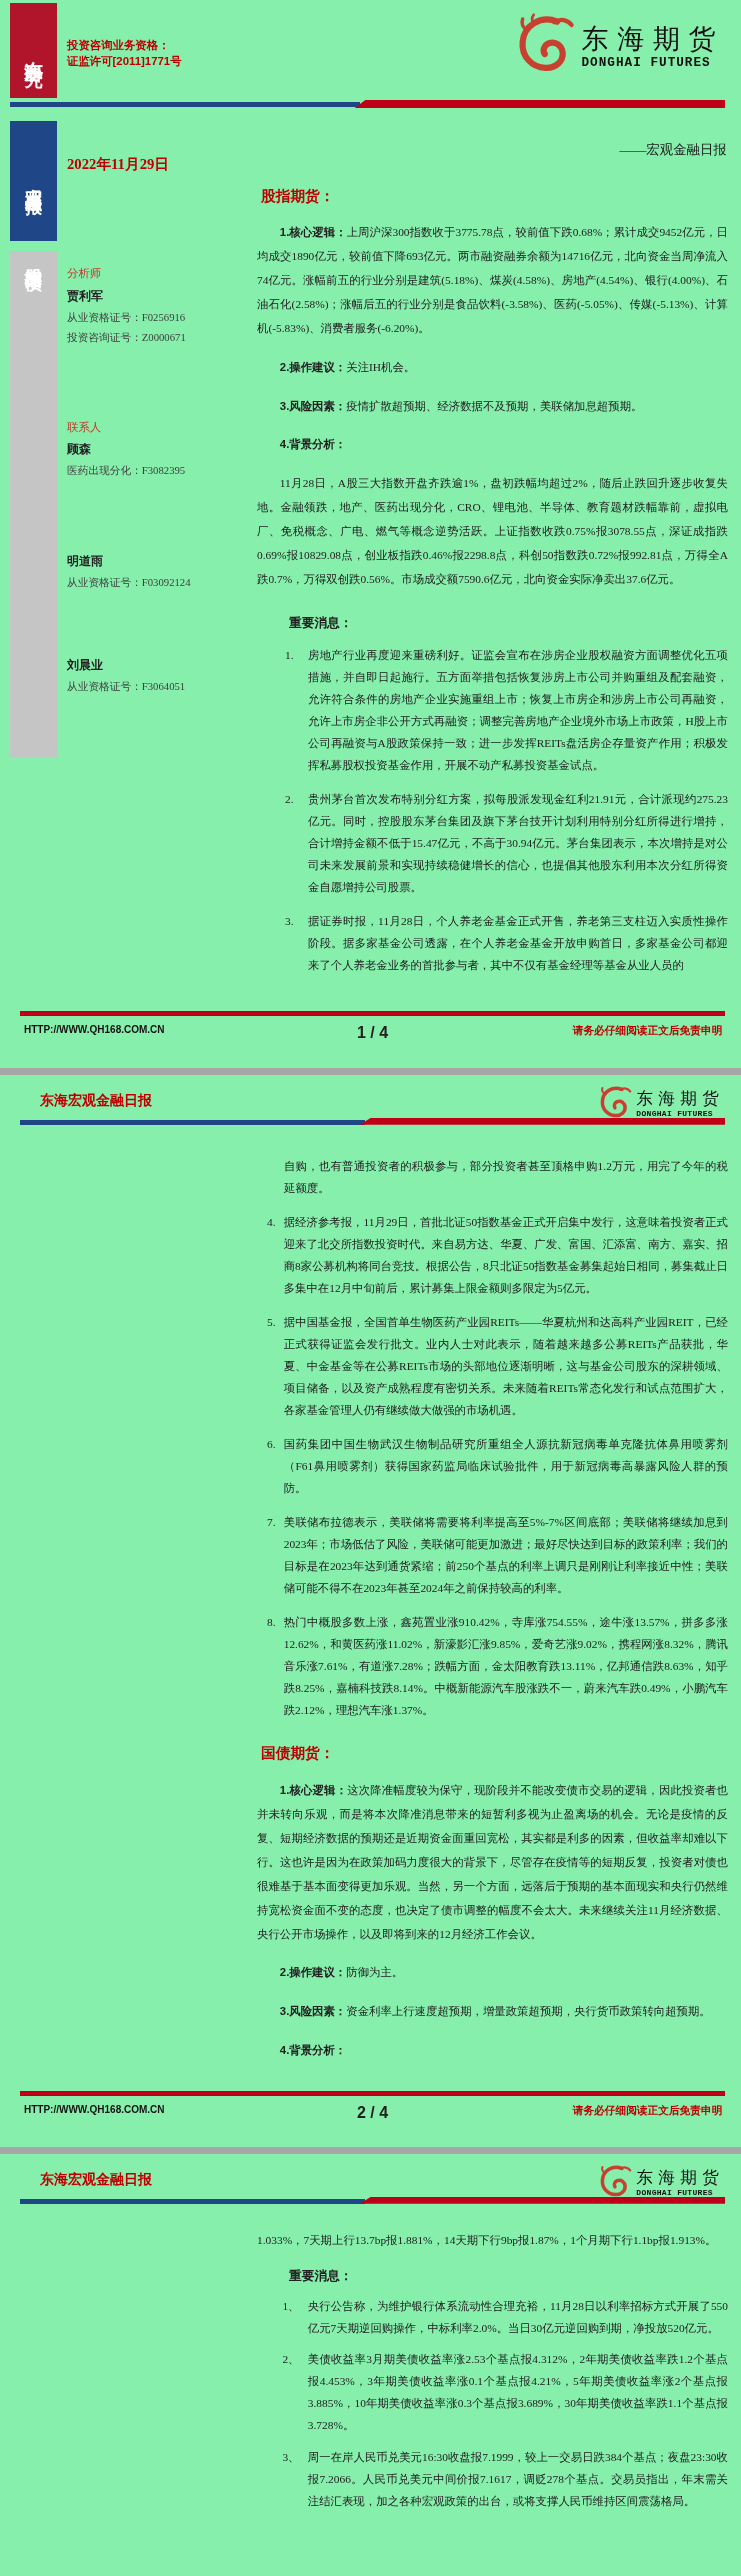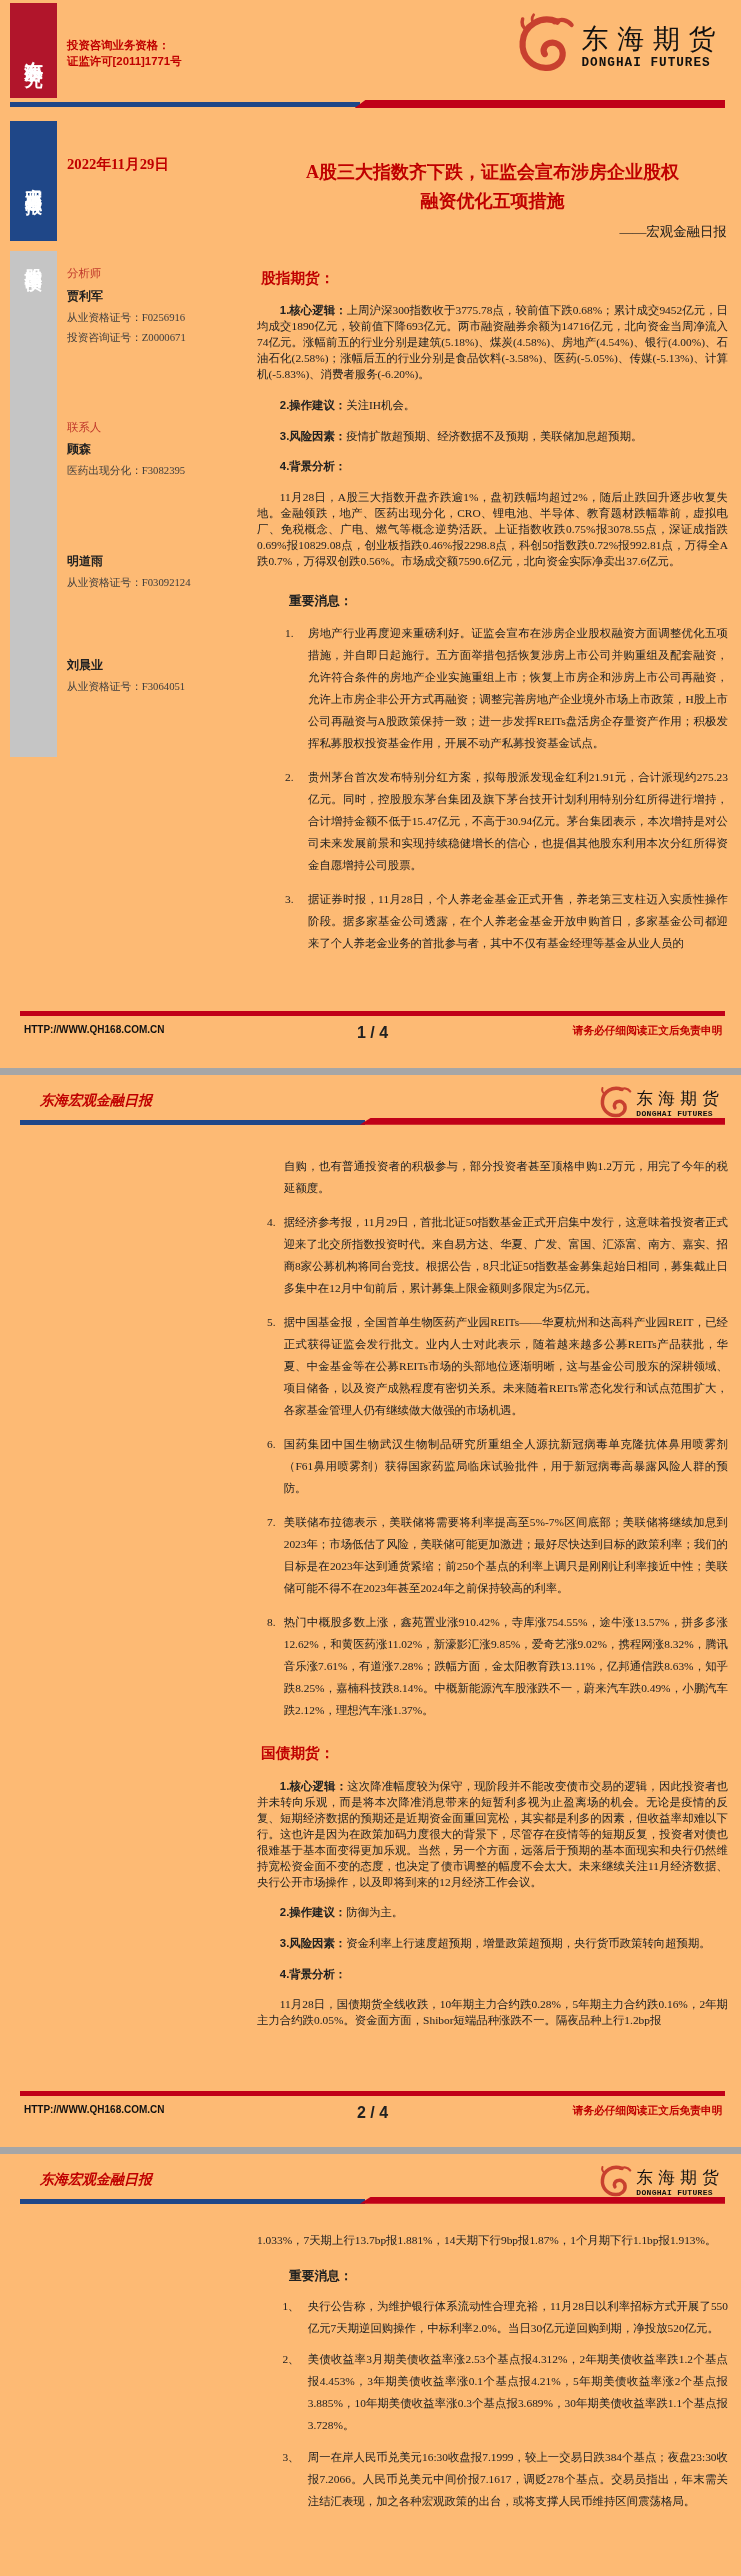--- a/index.html
+++ b/index.html
@@ -2,21 +2,21 @@
 <html style="font-size:10.7px"><head>
 <meta charset="utf-8">
 <style>
   * { margin:0; padding:0; box-sizing:border-box; }
   html,body { background:#ffffff; }
   body {
     width:741px; height:2576px; position:relative;
     font-family:"Liberation Serif","DejaVu Serif",serif;
     color:#212121;
   }
-  .page { position:absolute; left:0; width:741px; background:#fdba74; overflow:hidden; }
+  .page { position:absolute; left:0; width:741px; background:#86efac; overflow:hidden; }
   .page-divider { position:absolute; left:0; width:741px; height:6.7px; background:#a6a6a6; }
 
   
   .vbanner { position:absolute; display:flex; justify-content:center; color:#fff;
              font-family:"Liberation Sans","DejaVu Sans",sans-serif; font-weight:bold; }
   .vbanner span { writing-mode:vertical-rl; text-orientation:upright; }
   .banner-research { left:10px; top:3.3px; width:47px; height:95px; background:#b1152b;
                      font-size:18.7px; align-items:center; }
   .banner-research span { letter-spacing:2.7px; }
   .banner-report { left:10px; top:121px; width:47px; height:120px; background:#1f4788;
@@ -57,21 +57,21 @@
   .sidebar-info .cert { color:#3d3d3d; margin-top:6px; font-size:10.7px; }
 
   
   .main { position:absolute; overflow:hidden; }
   .main1 { left:257px; top:134px; width:471px; height:869px; }
   .report-title { text-align:center; color:#c00000; font-weight:bold; font-size:18px;
                   line-height:29px; margin-top:24px; }
   .report-subtitle { text-align:right; font-size:13.4px; margin-top:6.7px; padding-right:1.3px; color:#1a1a1a; }
   .section-heading { color:#c00000; font-weight:bold; font-size:14.7px; margin-top:28px; margin-left:4px;
                      font-family:"Liberation Sans","DejaVu Sans",sans-serif; }
-  .para { font-size:11.4px; line-height:16px; text-align:justify; margin-top:14.7px; }
+  .para { font-size:11.4px; line-height:24px; text-align:justify; margin-top:14.7px; }
   .para.indent { text-indent:2em; }
   .para b { font-family:"Liberation Sans","DejaVu Sans",sans-serif; }
   .news-heading { font-weight:bold; font-size:12.7px; margin-top:24px; margin-left:32px;
                   font-family:"Liberation Sans","DejaVu Sans",sans-serif; }
   .newslist { margin-top:4px; }
   .li { display:flex; margin-top:12px; font-size:11.4px; line-height:22px; }
   .li .num { flex:none; }
   .li .litext { flex:1; text-align:justify; }
   .list-p1 { padding-left:28px; } .list-p1 .num { width:23px; }
   .list-p2 { padding-left:10px; } .list-p2 .num { width:16.7px; }
@@ -81,21 +81,21 @@
   
   .footer-bar { position:absolute; left:20px; width:705px; height:5.3px; background:#c00018; }
   .footer-row { position:absolute; left:20px; width:705px; height:16px;
                 font-family:"Liberation Sans","DejaVu Sans",sans-serif; }
   .f-url { position:absolute; left:4px; top:0; font-weight:bold; font-size:10px; color:#111; }
   .f-page { position:absolute; left:0; width:100%; text-align:center; top:0; font-size:16px; font-weight:bold; }
   .f-disc { position:absolute; right:2.7px; top:0; color:#c00000; font-weight:bold; font-size:10.7px; }
 
   
   .hdr-title { position:absolute; left:40px; top:17.4px; color:#c00000; font-weight:bold; font-size:14px;
-               font-family:"Liberation Sans","DejaVu Sans",sans-serif;font-style:italic; }
+               font-family:"Liberation Sans","DejaVu Sans",sans-serif; }
   .content2 { left:257px; top:80px; width:471px; height:922px; }
   .content3 { left:257px; top:75px; width:471px; height:347px; }
 </style>
 </head>
 <body>
 
 <div class="page" style="top:0; height:1068px;">
 
   <div class="vbanner banner-research">
     <span>东海研究</span>
@@ -144,24 +144,20 @@
     <div class="role" style="margin-top:75px;">联系人</div>
     <div class="person">顾森</div>
     <div class="cert">医药出现分化：F3082395</div>
     <div class="person" style="margin-top:75px;">明道雨</div>
     <div class="cert">从业资格证号：F03092124</div>
     <div class="person" style="margin-top:67px;">刘晨业</div>
     <div class="cert">从业资格证号：F3064051</div>
   </div>
 
   <div class="main main1">
-    <div class="report-title">
-      <div>A股三大指数齐下跌，证监会宣布涉房企业股权</div>
-      <div>融资优化五项措施</div>
-    </div>
     <div class="report-subtitle">——宏观金融日报</div>
 
     <div class="section-heading">股指期货：</div>
 
     <p class="para indent"><b>1.核心逻辑：</b><span>上周沪深300指数收于3775.78点，较前值下跌0.68%；累计成交9452亿元，日均成交1890亿元，较前值下降693亿元。两市融资融券余额为14716亿元，北向资金当周净流入74亿元。涨幅前五的行业分别是建筑(5.18%)、煤炭(4.58%)、房地产(4.54%)、银行(4.00%)、石油石化(2.58%)；涨幅后五的行业分别是食品饮料(-3.58%)、医药(-5.05%)、传媒(-5.13%)、计算机(-5.83%)、消费者服务(-6.20%)。</span></p>
     <p class="para indent"><b>2.操作建议：</b><span>关注IH机会。</span></p>
     <p class="para indent"><b>3.风险因素：</b><span>疫情扩散超预期、经济数据不及预期，美联储加息超预期。</span></p>
     <p class="para indent"><b>4.背景分析：</b></p>
     <p class="para indent"><span>11月28日，A股三大指数开盘齐跌逾1%，盘初跌幅均超过2%，随后止跌回升逐步收复失地。金融领跌，地产、医药出现分化，CRO、锂电池、半导体、教育题材跌幅靠前，虚拟电厂、免税概念、广电、燃气等概念逆势活跃。上证指数收跌0.75%报3078.55点，深证成指跌0.69%报10829.08点，创业板指跌0.46%报2298.8点，科创50指数跌0.72%报992.81点，万得全A跌0.7%，万得双创跌0.56%。市场成交额7590.6亿元，北向资金实际净卖出37.6亿元。</span></p>
 

